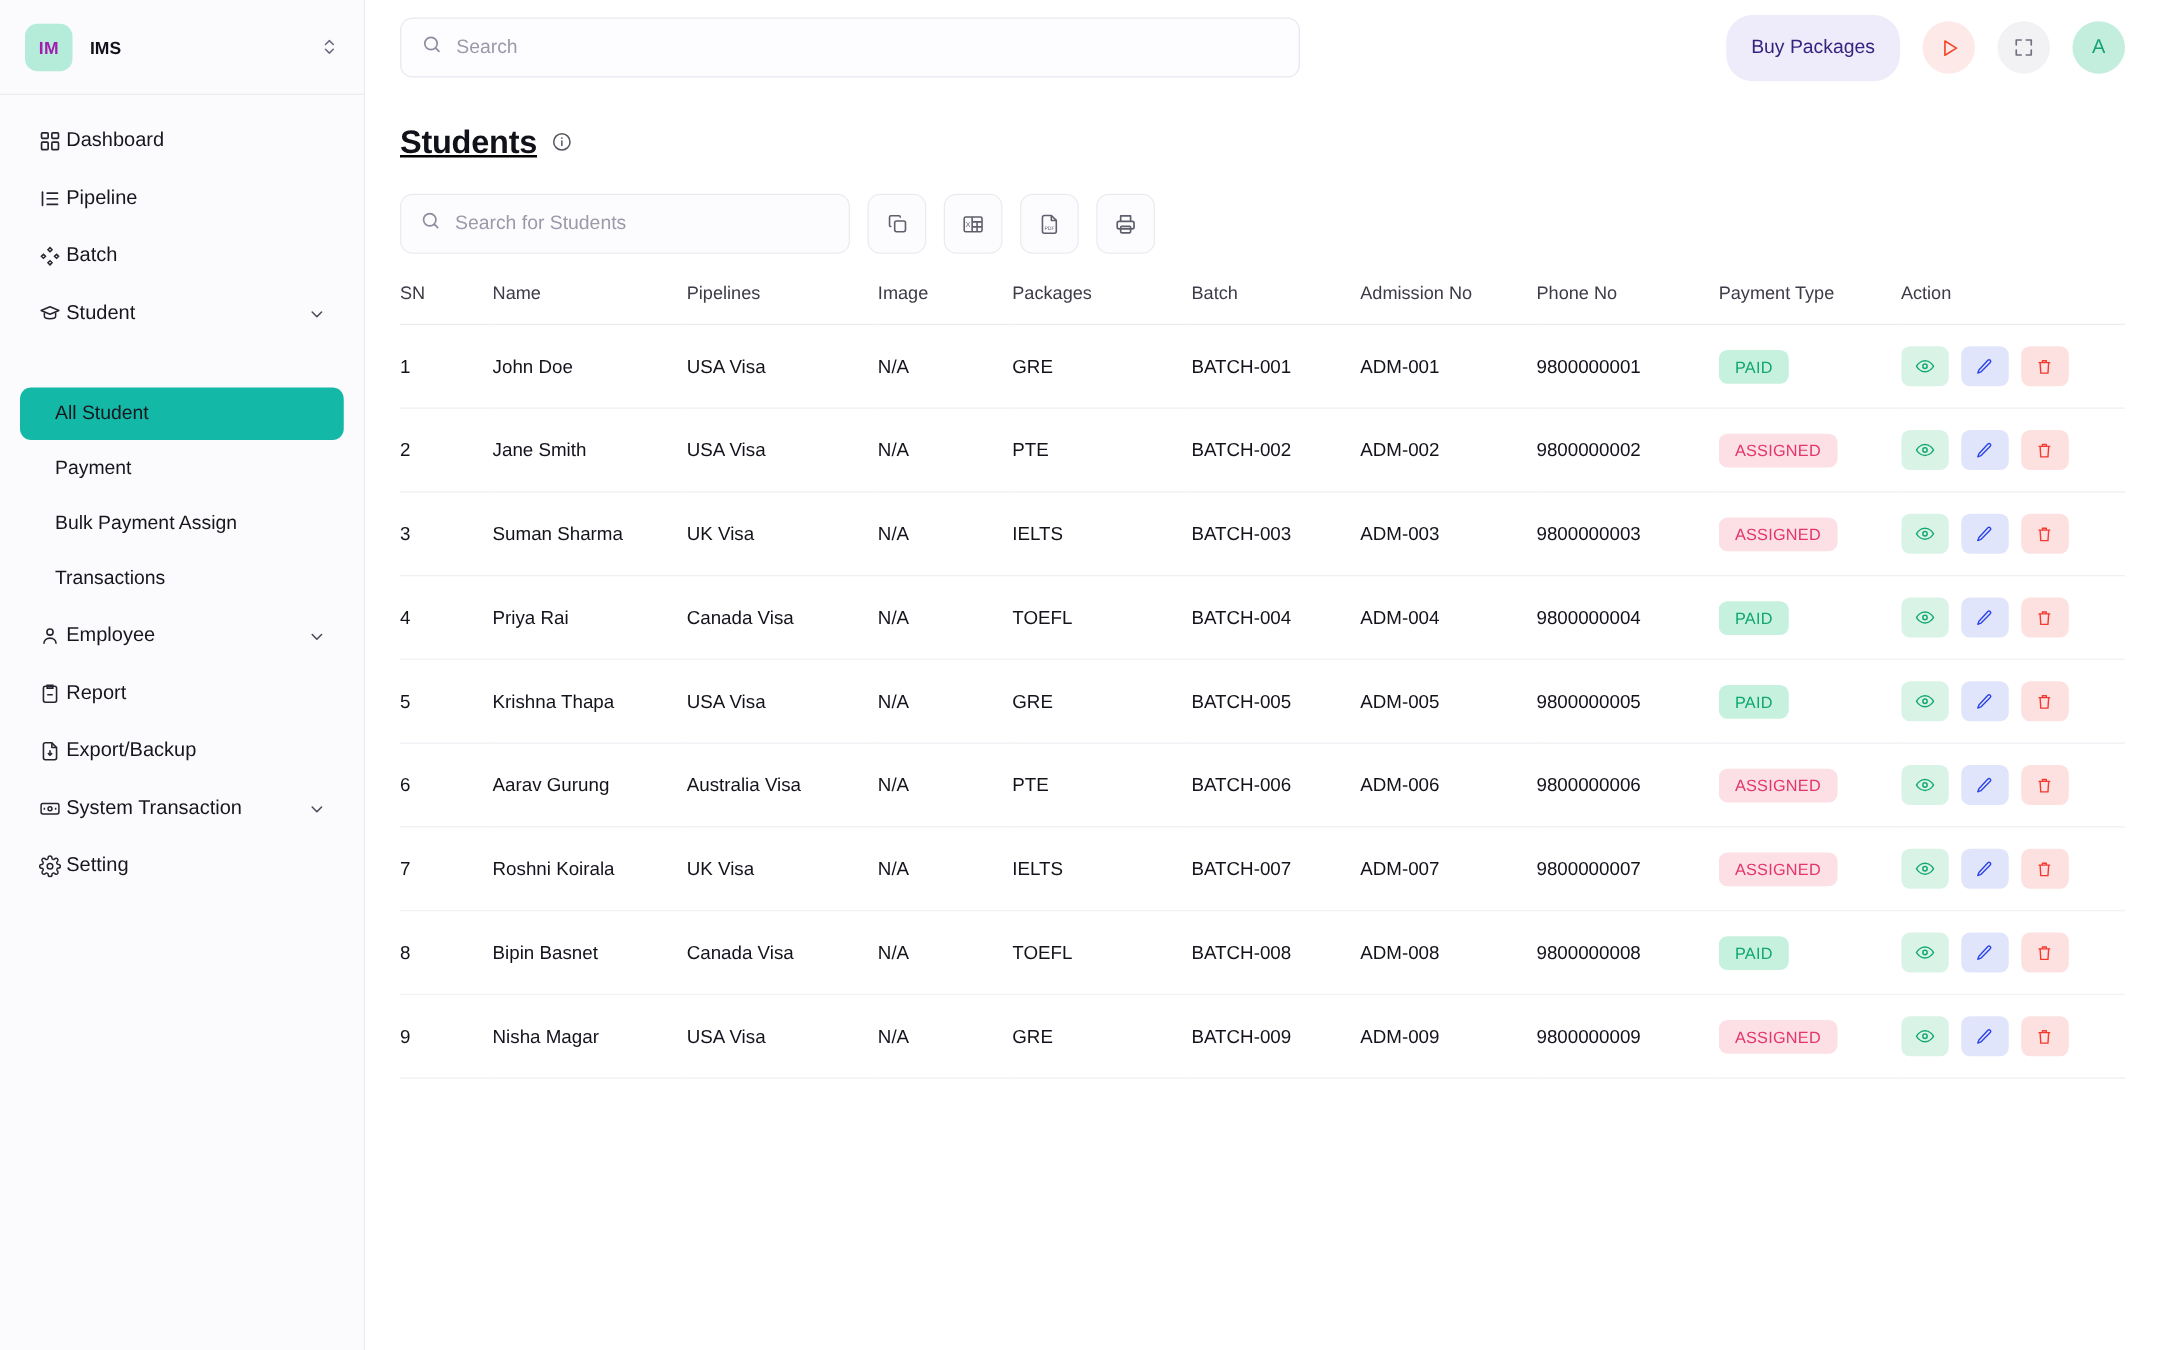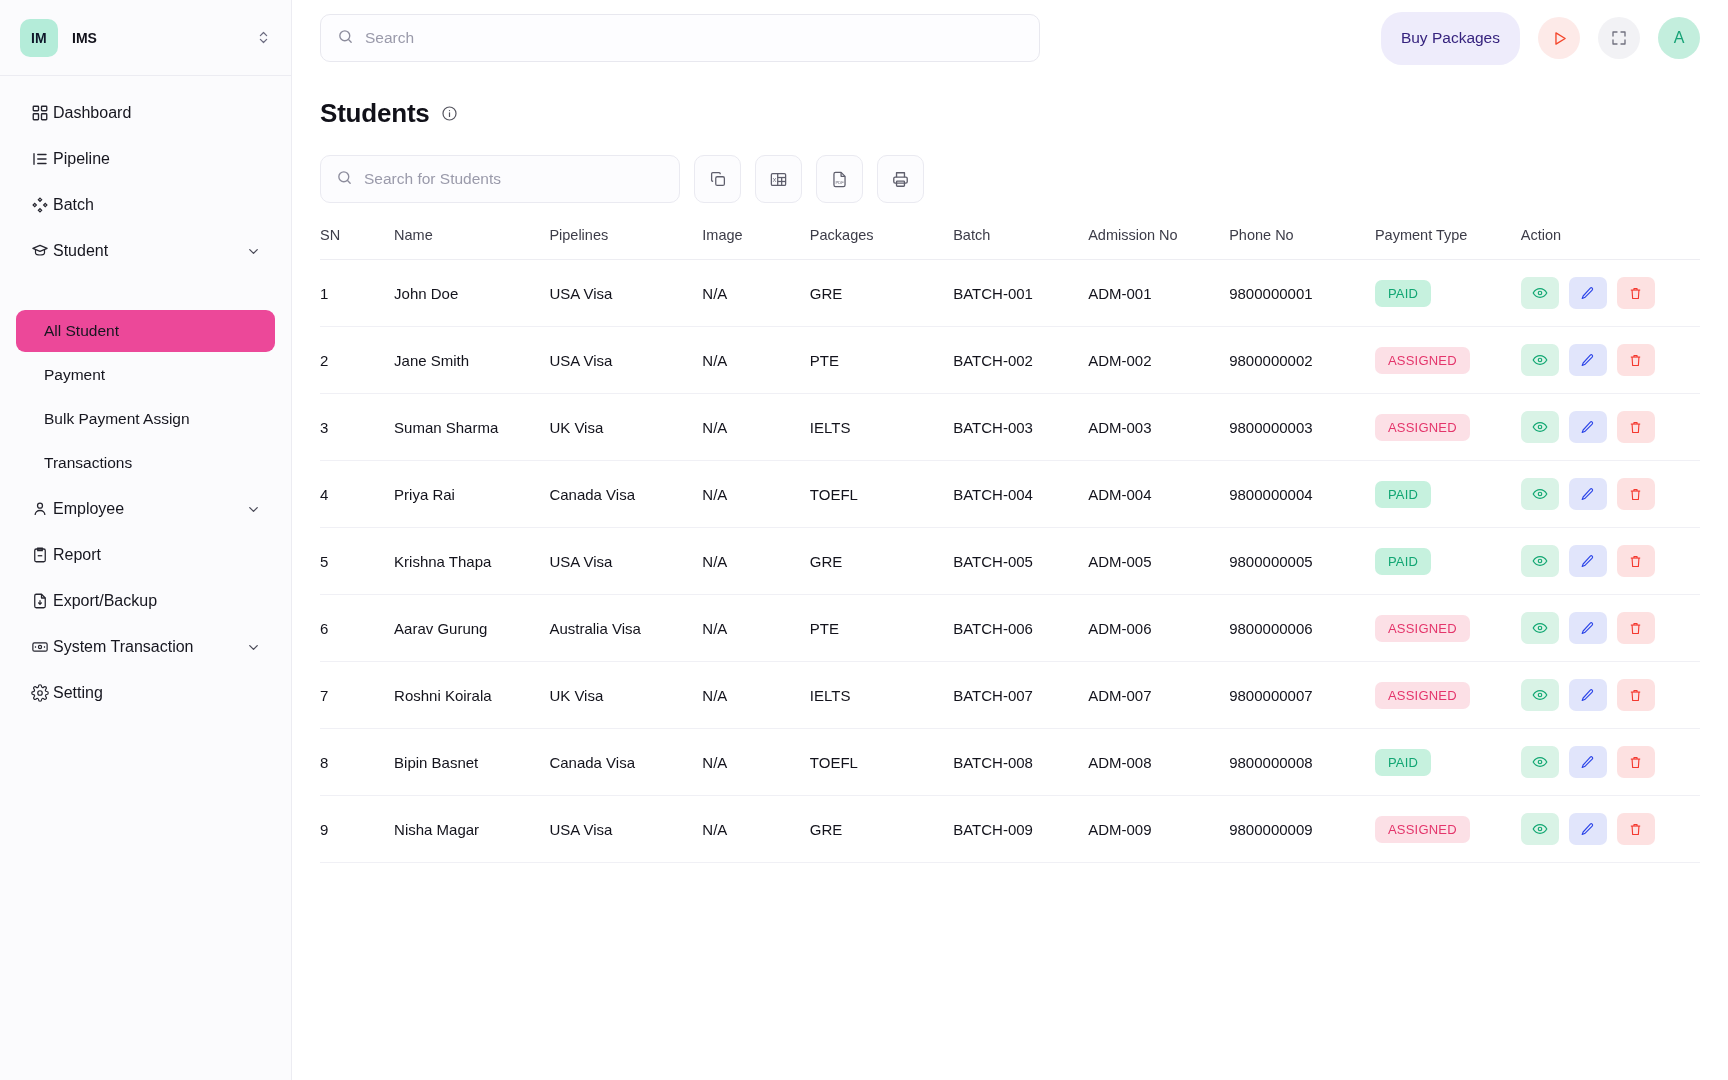--- a/index.html
+++ b/index.html
@@ -19,21 +19,21 @@
     display: flex; flex-direction: column;
     flex: 0 0 292px;
   }
   .brand {
     height: 76px; display: flex; align-items: center;
     padding: 0 20px; gap: 14px;
     border-bottom: 1px solid #ececf2;
   }
   .brand-badge {
     width: 38px; height: 38px; border-radius: 10px;
-    background: #b4ecd9; color: #0f172a;
+    background: #b4ecd9; color: #a21caf;
     font-size: 14px; font-weight: 600;
     display: flex; align-items: center; justify-content: center;
     letter-spacing: .3px;
   }
   .brand-name { font-size: 14px; color: #11111a; font-weight: 700; flex: 1; }
   .brand-caret { color: #6c6c80; display: flex; }
 
   .nav { padding: 14px 16px 0 16px; flex: 1; }
   .nav-item {
     display: flex; align-items: center; gap: 4px;
@@ -43,21 +43,21 @@
   }
   .nav-ico { width: 19px; height: 19px; display: flex; align-items: center; justify-content: center; color: #25252f; flex: 0 0 19px; }
   .nav-label { flex: 1; }
   .nav-caret { color: #4a4a58; display: flex; }
   .sub-item {
     display: flex; align-items: center;
     height: 42px; padding: 0 14px 0 28px;
     margin: 2px 0; border-radius: 9px;
     font-size: 15.5px; color: #16161f; cursor: pointer;
   }
-  .sub-item.active { background: #ec4899; margin-top: 36px; }
+  .sub-item.active { background: #14b8a6; margin-top: 36px; }
 
   
   .main { flex: 1; height: 1080px; background: #fff; display: flex; flex-direction: column; overflow: hidden; }
   .topbar {
     height: 76px; display: flex; align-items: center;
     padding: 0 28px 0 28px; gap: 18px; flex: 0 0 76px;
   }
   .topsearch {
     flex: 0 0 720px; height: 48px;
     border: 1px solid #e8e8ef; border-radius: 10px;
@@ -85,21 +85,21 @@
   .circ-play { background: #fdeae8; color: #f4462b; }
   .circ-expand { background: #f2f2f5; color: #71717f; }
   .avatar {
     width: 42px; height: 42px; border-radius: 50%;
     background: #c3eedd; color: #17a377;
     display: flex; align-items: center; justify-content: center;
     font-size: 16px; cursor: pointer;
   }
 
   .content { padding: 22px 28px 0 28px; flex: 1; overflow: hidden; }
-  .page-head { display: flex; align-items: center; gap: 11px; margin-bottom: 26px; }
+  .page-head { display: flex; align-items: center; gap: 11px; margin-bottom: 26px; text-decoration: underline; }
   .page-title { font-size: 26px; font-weight: 700; color: #111119; letter-spacing: -.2px; }
   .info-ico { color: #55555f; display: flex; }
 
   .toolbar { display: flex; align-items: center; gap: 14px; margin-bottom: 24px; }
   .tblsearch {
     flex: 0 0 360px; height: 48px;
     border: 1px solid #eaeaf1; border-radius: 10px;
     background: #fcfcfe; display: flex; align-items: center;
     gap: 11px; padding: 0 15px;
   }

